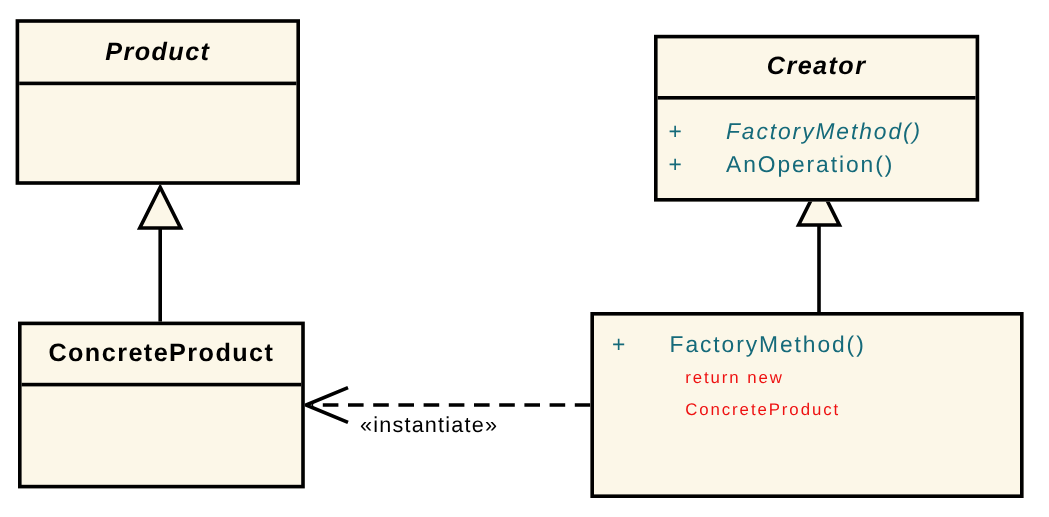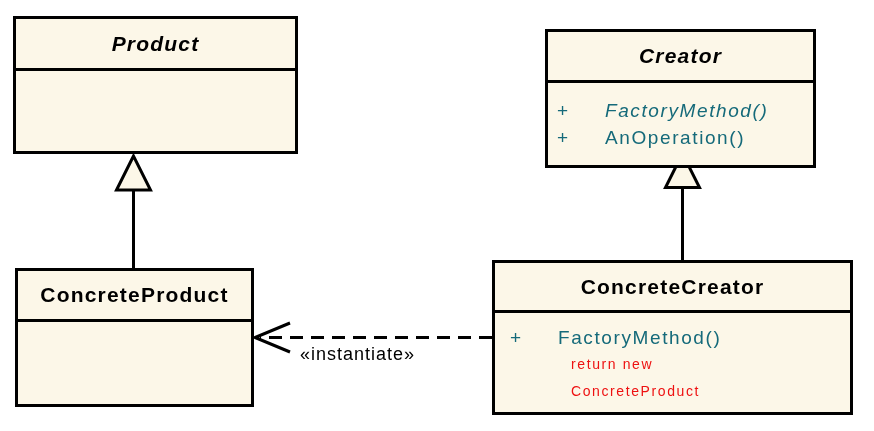--- a/index.html
+++ b/index.html
@@ -63,21 +63,21 @@
   }
   .m-name.italic { font-style: italic; }
   .code-note {
     font-size: 14px;
     letter-spacing: 1.6px;
     line-height: 27px;
     color: var(--note-color);
     margin-left: 61px;
   }
   
-  #product          { left: 13px;  top: 16px;  width: 285px; height: 138px; }
+  #product          { left: 13px;  top: 16px;  width: 237px; height: 138px; }
   #product .uml-title          { height: 52px; }
   #creator          { left: 545px; top: 13px;  width: 271px; height: 139px; margin-top: 16px; }
   #creator .uml-title          { height: 51px; }
   #creator .uml-body           { padding: 14px 0 0 9px; }
   #concrete-product { left: 15px;  top: 268px; width: 239px; height: 139px; }
   #concrete-product .uml-title { height: 51px; }
   #concrete-creator { left: 492px; top: 260px; width: 361px; height: 155px; }
   #concrete-creator .uml-title { height: 50px; }
   #concrete-creator .uml-body  { padding: 11px 0 0 15px; }
   .edge-label {
@@ -129,21 +129,20 @@
       </div>
     </div>
   </div>
 
   <div class="uml-class" id="concrete-product">
     <div class="uml-title">ConcreteProduct</div>
     <div class="uml-body"></div>
   </div>
 
   <div class="uml-class" id="concrete-creator">
-    <div class="uml-title">ConcreteCreator</div>
     <div class="uml-body">
       <div class="m-row">
         <span class="m-vis">+</span>
         <span class="m-name">FactoryMethod()</span>
       </div>
       <div class="code-note">return new</div>
       <div class="code-note">ConcreteProduct</div>
     </div>
   </div>
 

